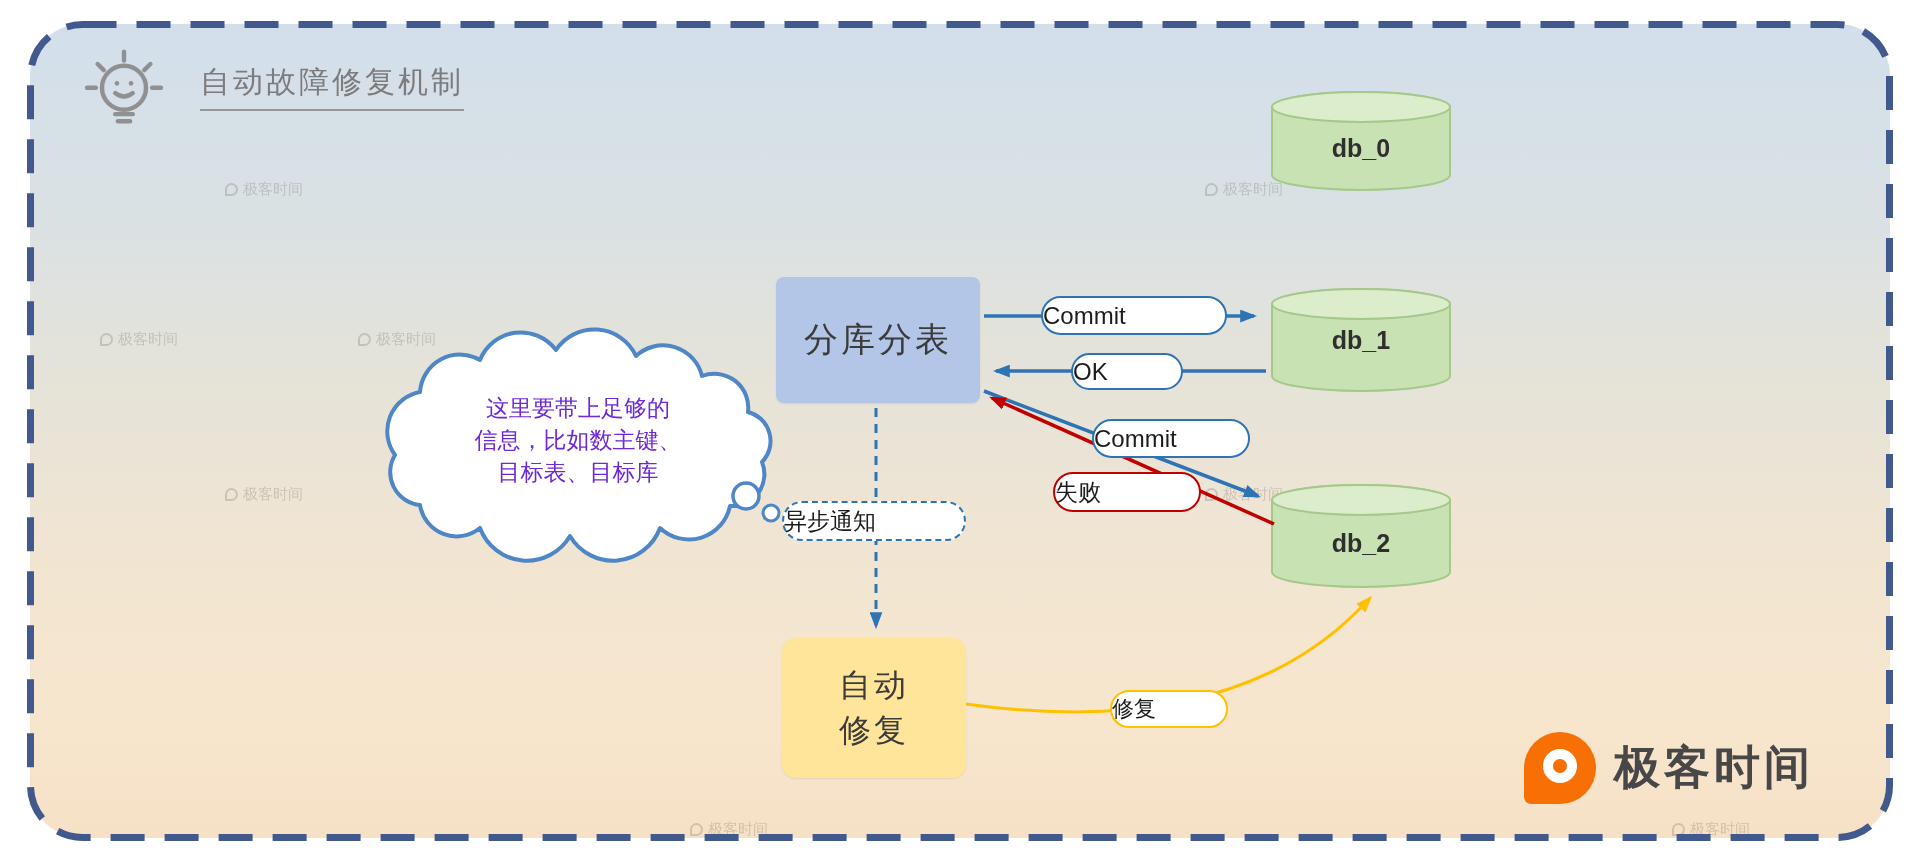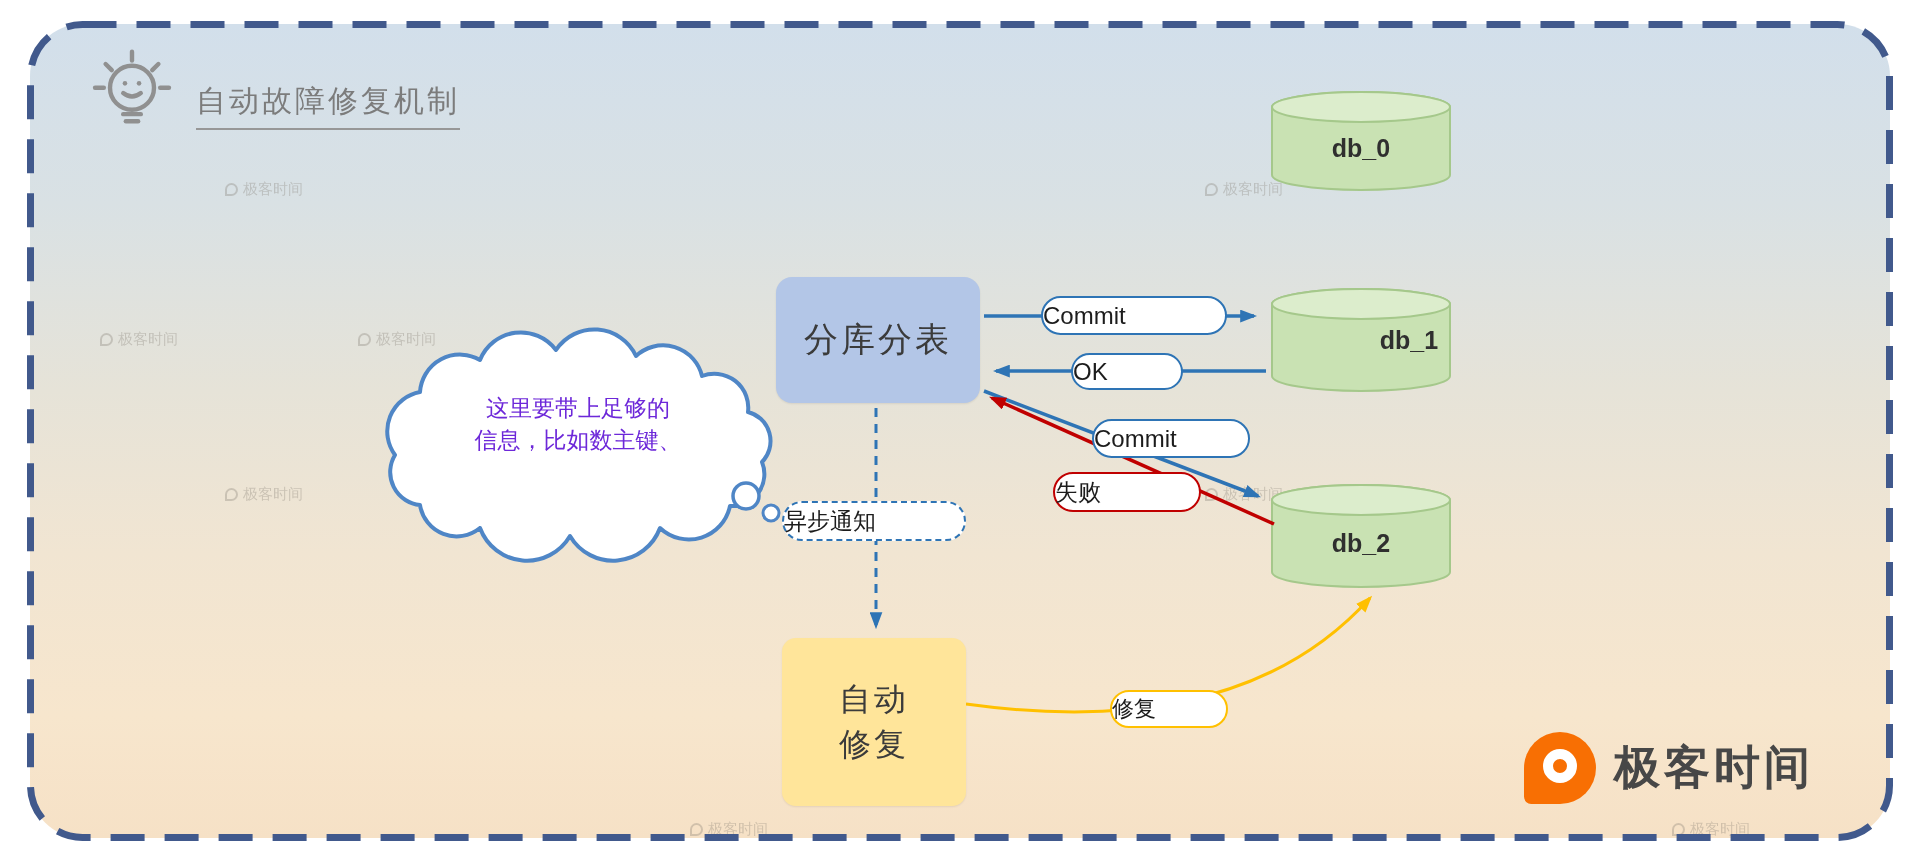--- a/index.html
+++ b/index.html
@@ -18,38 +18,38 @@
   *{box-sizing:border-box;margin:0;padding:0}
   html,body{width:1920px;height:862px;background:#ffffff;overflow:hidden;
     font-family:"Liberation Sans","DejaVu Sans",sans-serif;}
   .stage{position:relative;width:1920px;height:862px;background:#fff;}
 
   .bg{position:absolute;left:30px;top:24px;width:1860px;height:814px;border-radius:52px;
       background:linear-gradient(180deg,#d2dfeb 0%,#d9e1e4 22%,#e6e3d8 45%,#f1e5d2 65%,#f7e6cd 85%,#f6e1c6 100%);}
 
   svg.layer{position:absolute;left:0;top:0;width:1920px;height:862px;pointer-events:none;}
 
-  .header{position:absolute;left:88px;top:42px;display:flex;align-items:flex-end;gap:20px;}
+  .header{position:absolute;left:80px;top:42px;display:flex;align-items:center;gap:32px;}
   .bulb{width:88px;height:88px;}
   .title{font-size:30px;color:#7c7c7c;letter-spacing:3px;border-bottom:2.5px solid #979797;padding-bottom:6px;}
 
   .node-label{color:#2f2f2f;}
 
-  .shard-box{position:absolute;left:776px;top:277px;width:204px;height:126px;border-radius:16px;
+  .shard-box{position:absolute;left:776px;top:277px;width:204px;height:126px;border-radius:8px;
     background:var(--shard-fill);display:flex;align-items:center;justify-content:center;
     font-size:34px;color:#3b3b3b;letter-spacing:3px;box-shadow:0 1px 2px rgba(0,0,0,.08);}
 
-  .repair-box{position:absolute;left:782px;top:638px;width:184px;height:168px;border-radius:14px;
+  .repair-box{position:absolute;left:782px;top:638px;width:184px;height:140px;border-radius:14px;
     background:var(--repair-fill);display:flex;flex-direction:column;align-items:center;justify-content:center;
     font-size:32px;color:#3b3b3b;line-height:45px;letter-spacing:3px;box-shadow:0 1px 2px rgba(0,0,0,.08);}
 
   .db-node{position:absolute;width:178px;display:flex;align-items:center;justify-content:center;
     font-size:25px;color:#2f2f2f;font-weight:bold;}
   .db0{left:1272px;top:92px;height:98px;padding-top:14px;}
-  .db1{left:1272px;top:289px;height:102px;padding-top:0;margin-left:48px;}
+  .db1{left:1272px;top:289px;height:102px;padding-top:0;}
   .db2{left:1272px;top:485px;height:102px;padding-top:14px;}
 
   .pill{position:absolute;background:#fff;border-radius:24px;display:flex;align-items:center;justify-content:flex-start;
     font-size:24px;color:#1c1c1c;}
   .pill-blue{border:2.5px solid var(--arrow-blue);}
   .pill-red{border:2.5px solid var(--arrow-red);}
   .pill-yellow{border:2.5px solid var(--arrow-yellow);}
   .pill-dashed{border:2.5px dashed var(--arrow-blue);}
   .p-commit1{left:1041px;top:296px;width:186px;height:39px;}
   .p-ok{left:1071px;top:353px;width:112px;height:37px;}
@@ -214,20 +214,21 @@
   <div class="pill pill-dashed p-async">
       <span>异步通知</span>
     </div>
   <div class="pill pill-yellow p-fix">
       <span>修复</span>
     </div>
 
   <div class="cloud-text">
     <div>这里要带上足够的</div>
     <div>信息，比如数主键、</div>
+    <div>目标表、目标库</div>
   </div>
 
   <div class="logo">
     <div class="logo-icon">
       <div class="logo-ring"></div>
     </div>
     <span class="logo-text">极客时间</span>
   </div>
 
   <svg class="layer" viewBox="0 0 1920 862">

